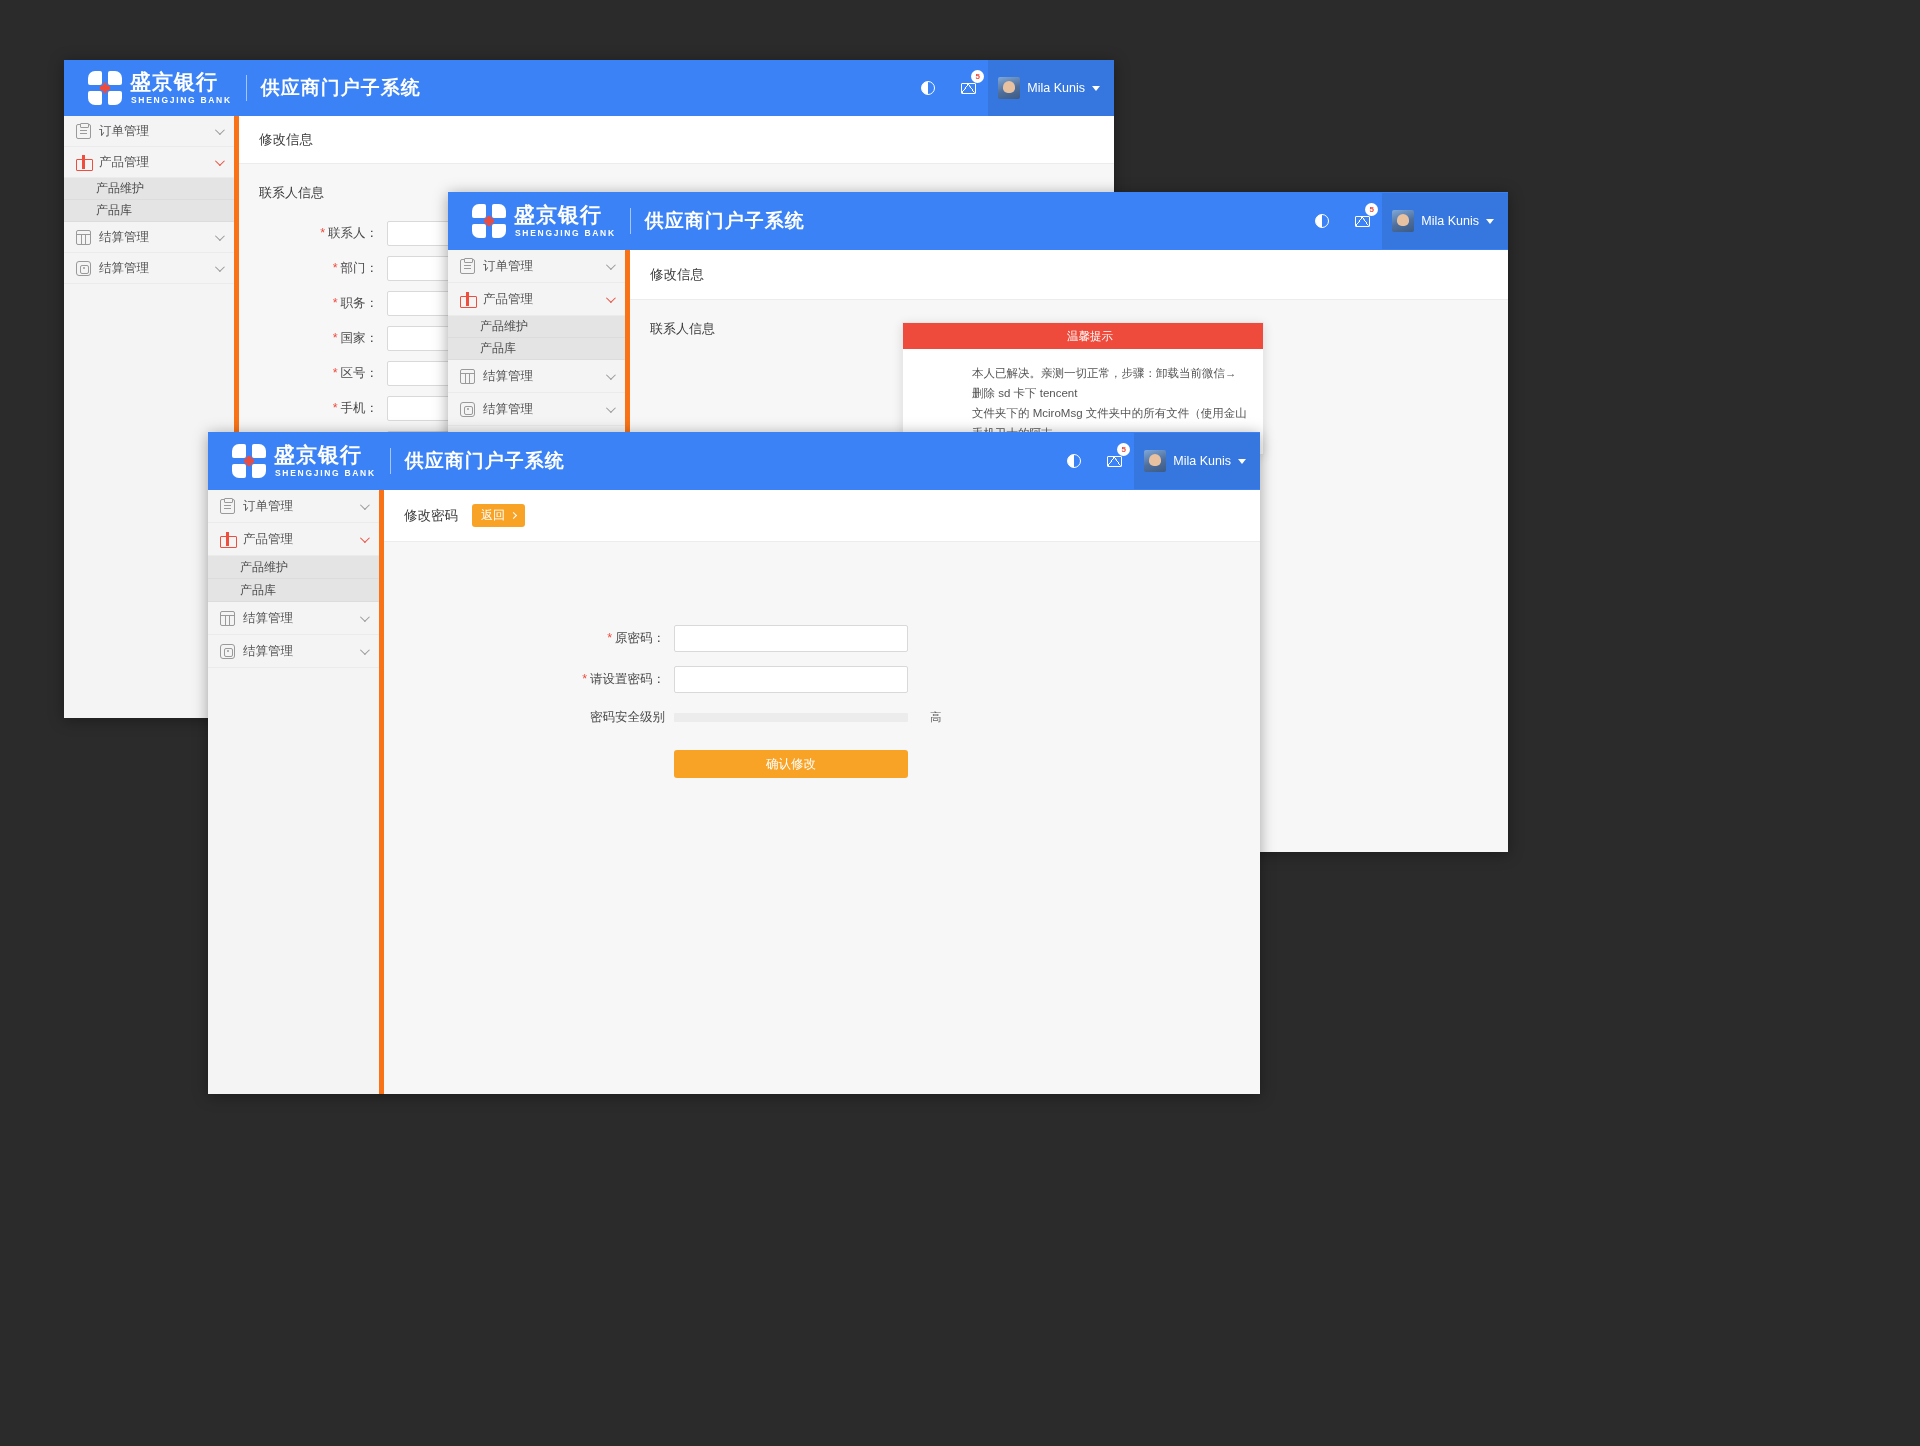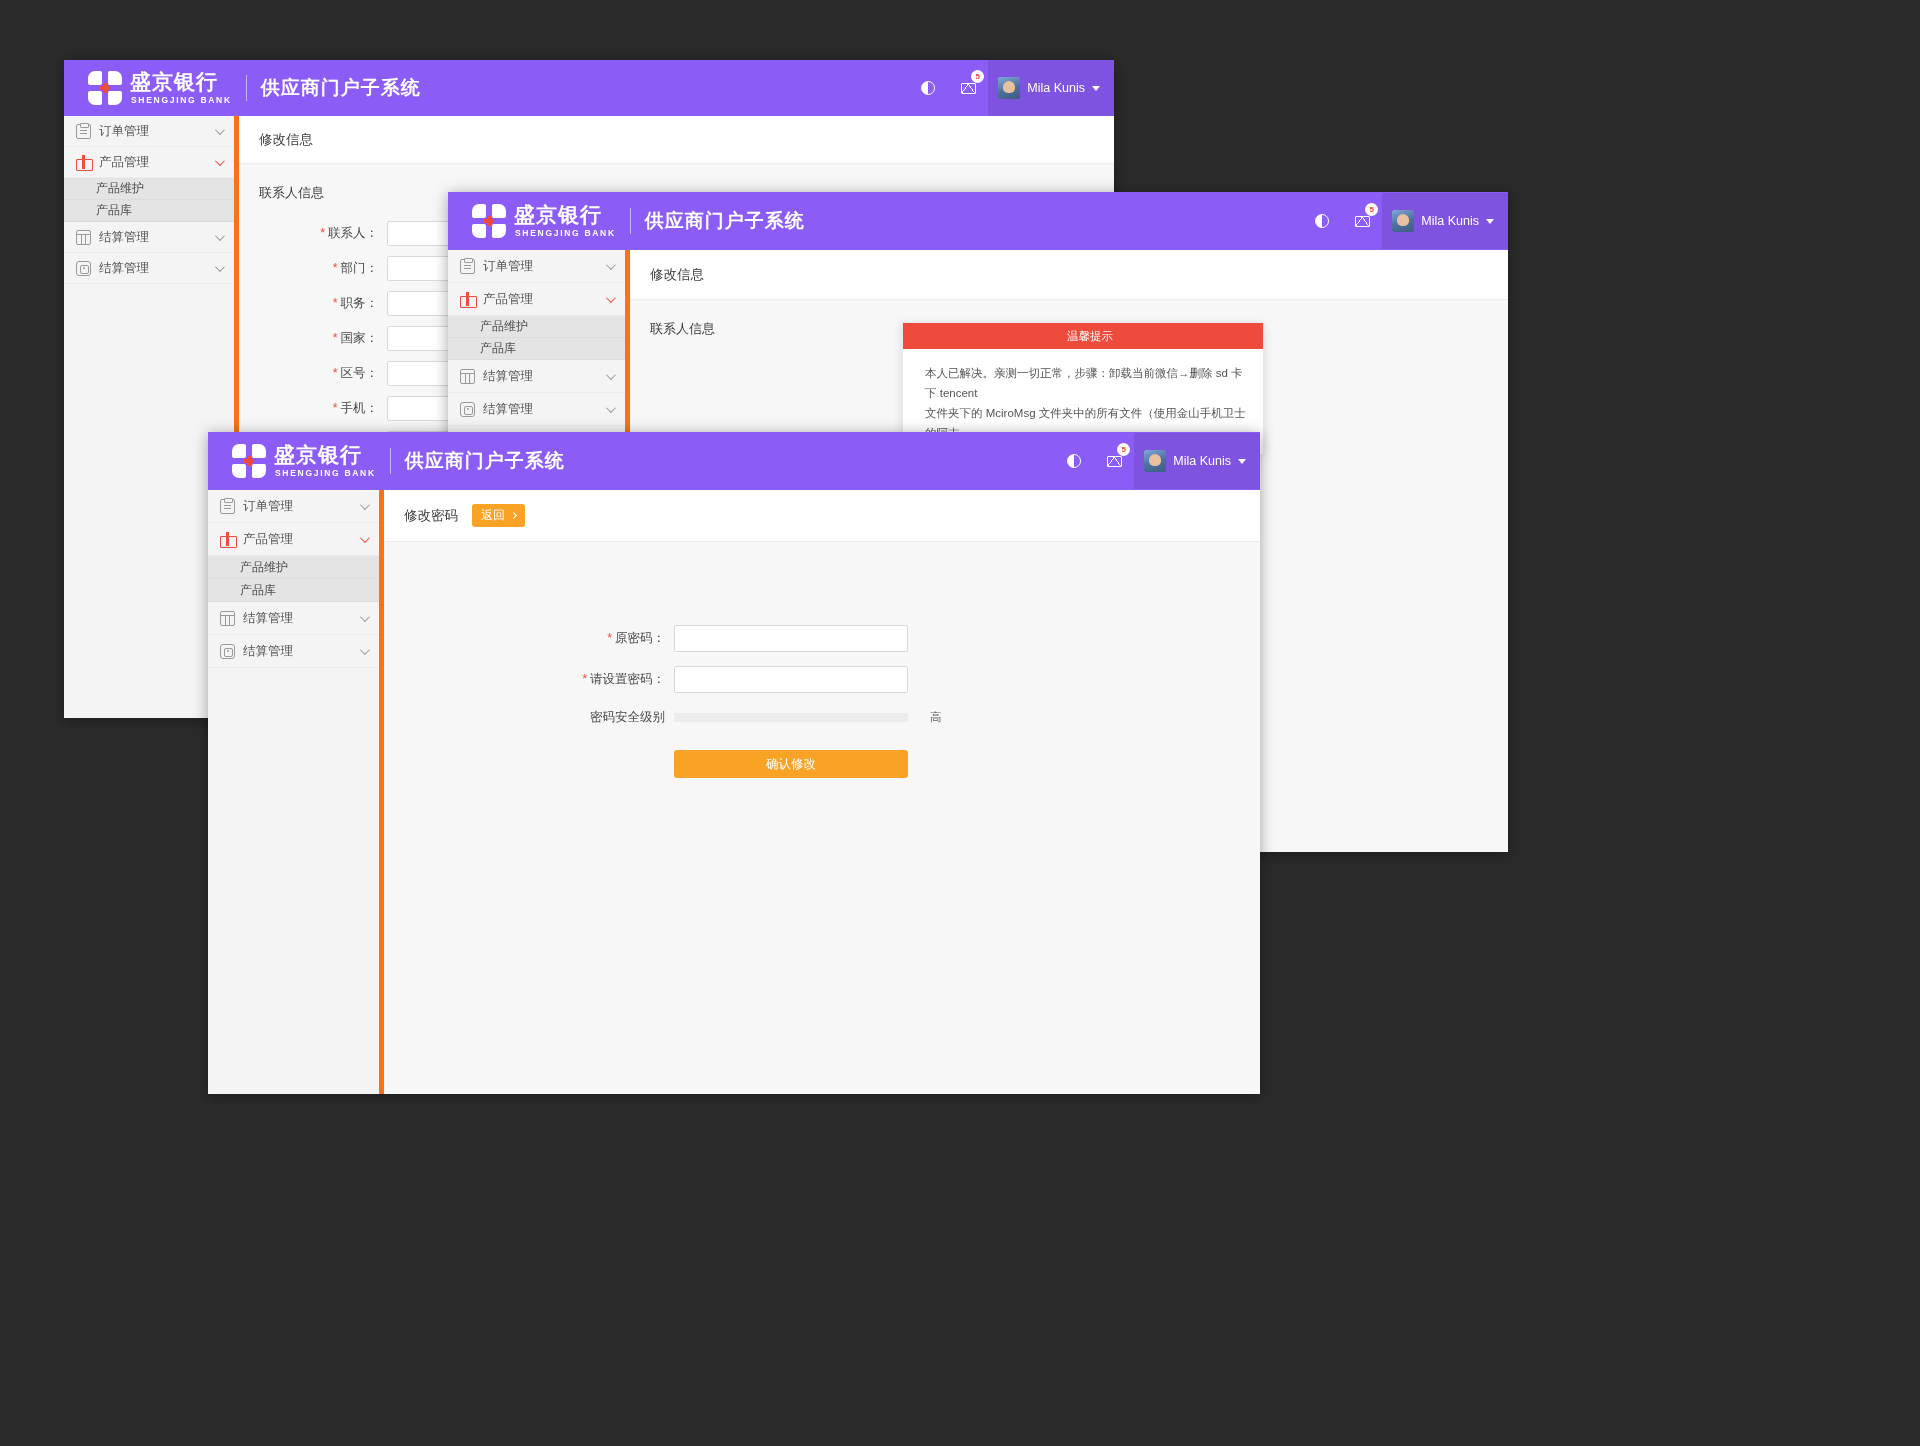--- a/index.html
+++ b/index.html
@@ -12,21 +12,21 @@
     position:relative;
   }
   .window {
     position:absolute;
     background:#f7f7f7;
     overflow:hidden;
     box-shadow:0 2px 14px rgba(0,0,0,.35);
   }
   
   .topbar {
-    height:56px; background:#8b5cf6;
+    height:56px; background:#3b82f6;
     display:flex; align-items:center;
     position:relative;
   }
   .brandblock { display:flex; align-items:center; padding-left:24px; }
   .logo-mark {
     width:34px; height:34px; position:relative; flex:0 0 auto;
   }
   .logo-mark .petal {
     position:absolute; width:14px; height:14px; background:#fff; border-radius:3px;
   }
@@ -195,21 +195,21 @@
   
   .dialog {
     position:absolute; background:#fff; border:1px solid #e8e8e8;
     box-shadow:0 2px 10px rgba(0,0,0,.12);
   }
   .dialog-head {
     background:#ee4b3c; color:#fff; height:26px;
     display:flex; align-items:center; justify-content:center;
     font-size:11.5px; position:relative;padding-left:14px;
   }
-  .dialog-body { padding:14px 16px 10px 22px; }
+  .dialog-body { padding:14px 16px 10px 22px;margin-left:47px; }
   .dialog-text { font-size:11.5px; color:#555; line-height:1.75; }
   
   #win1 { left:64px; top:60px; width:1050px; height:658px; }
   #win2 { left:448px; top:192px; width:1060px; height:660px; }
   #win3 { left:208px; top:432px; width:1052px; height:662px; }
   #win1 .topbar .topbar-right .user-chip { }
   .w2 .page-head { height:50px; }
 </style>
 </head>
 <body>

